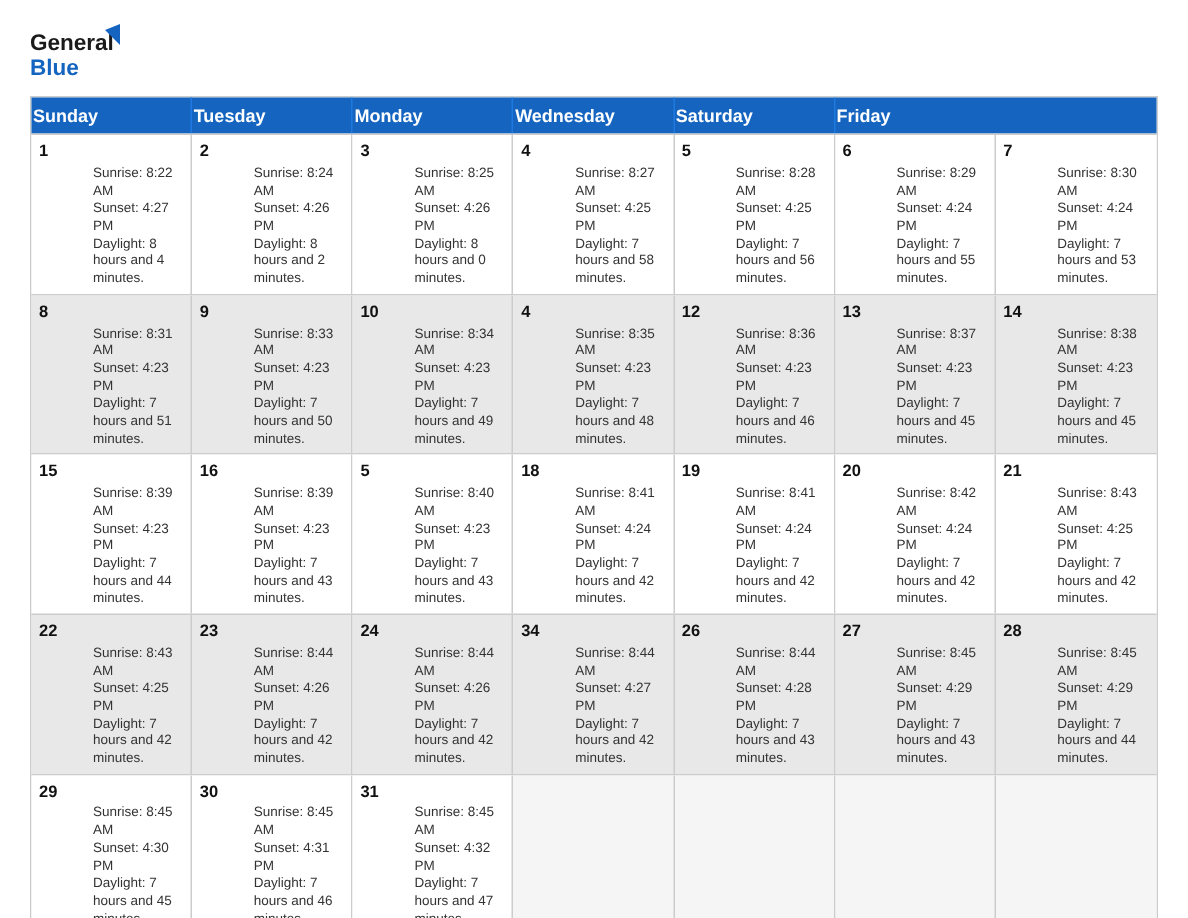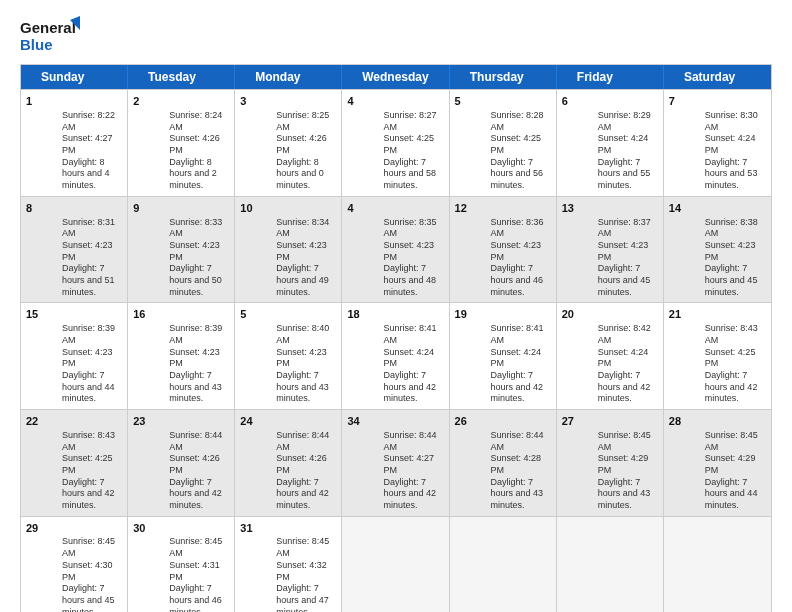--- a/index.html
+++ b/index.html
@@ -51,21 +51,21 @@
     }
     .cal-header {
       display: grid;
       grid-template-columns: repeat(7, 1fr);
       background: #1565c0;
     }
     .cal-header-cell {
       color: #fff;
       font-size: 12px;
       font-weight: bold;
-      padding: 5px 20px;
+      padding: 5px 1px;
       text-align: left;
       border-right: 1px solid #1e7ae0;
     }
     .cal-header-cell:last-child { border-right: none; }
     .cal-body {
       display: flex;
       flex-direction: column;
       flex: 1;
     }
     .cal-row {
@@ -116,23 +116,22 @@
       <div class="month-title"></div>
       <div class="location-title"></div>
     </div>
   </div>
   <div class="calendar">
     <div class="cal-header">
     <div class="cal-header-cell">Sunday</div>
         <div class="cal-header-cell">Tuesday</div>
         <div class="cal-header-cell">Monday</div>
         <div class="cal-header-cell">Wednesday</div>
-        <div class="cal-header-cell">Thursday</div>
+        <div class="cal-header-cell">Saturday</div>
         <div class="cal-header-cell">Friday</div>
-        <div class="cal-header-cell">Saturday</div>
       </div>
     <div class="cal-body">
     <div class="cal-row">
           <div class="cal-cell">
             <span class="day-num">1</span>
             <div class="cell-text">Sunrise: 8:22 AM<br>Sunset: 4:27 PM<br>Daylight: 8 hours and 4 minutes.</div>
           </div>
           <div class="cal-cell">
             <span class="day-num">2</span>
             <div class="cell-text">Sunrise: 8:24 AM<br>Sunset: 4:26 PM<br>Daylight: 8 hours and 2 minutes.</div>

